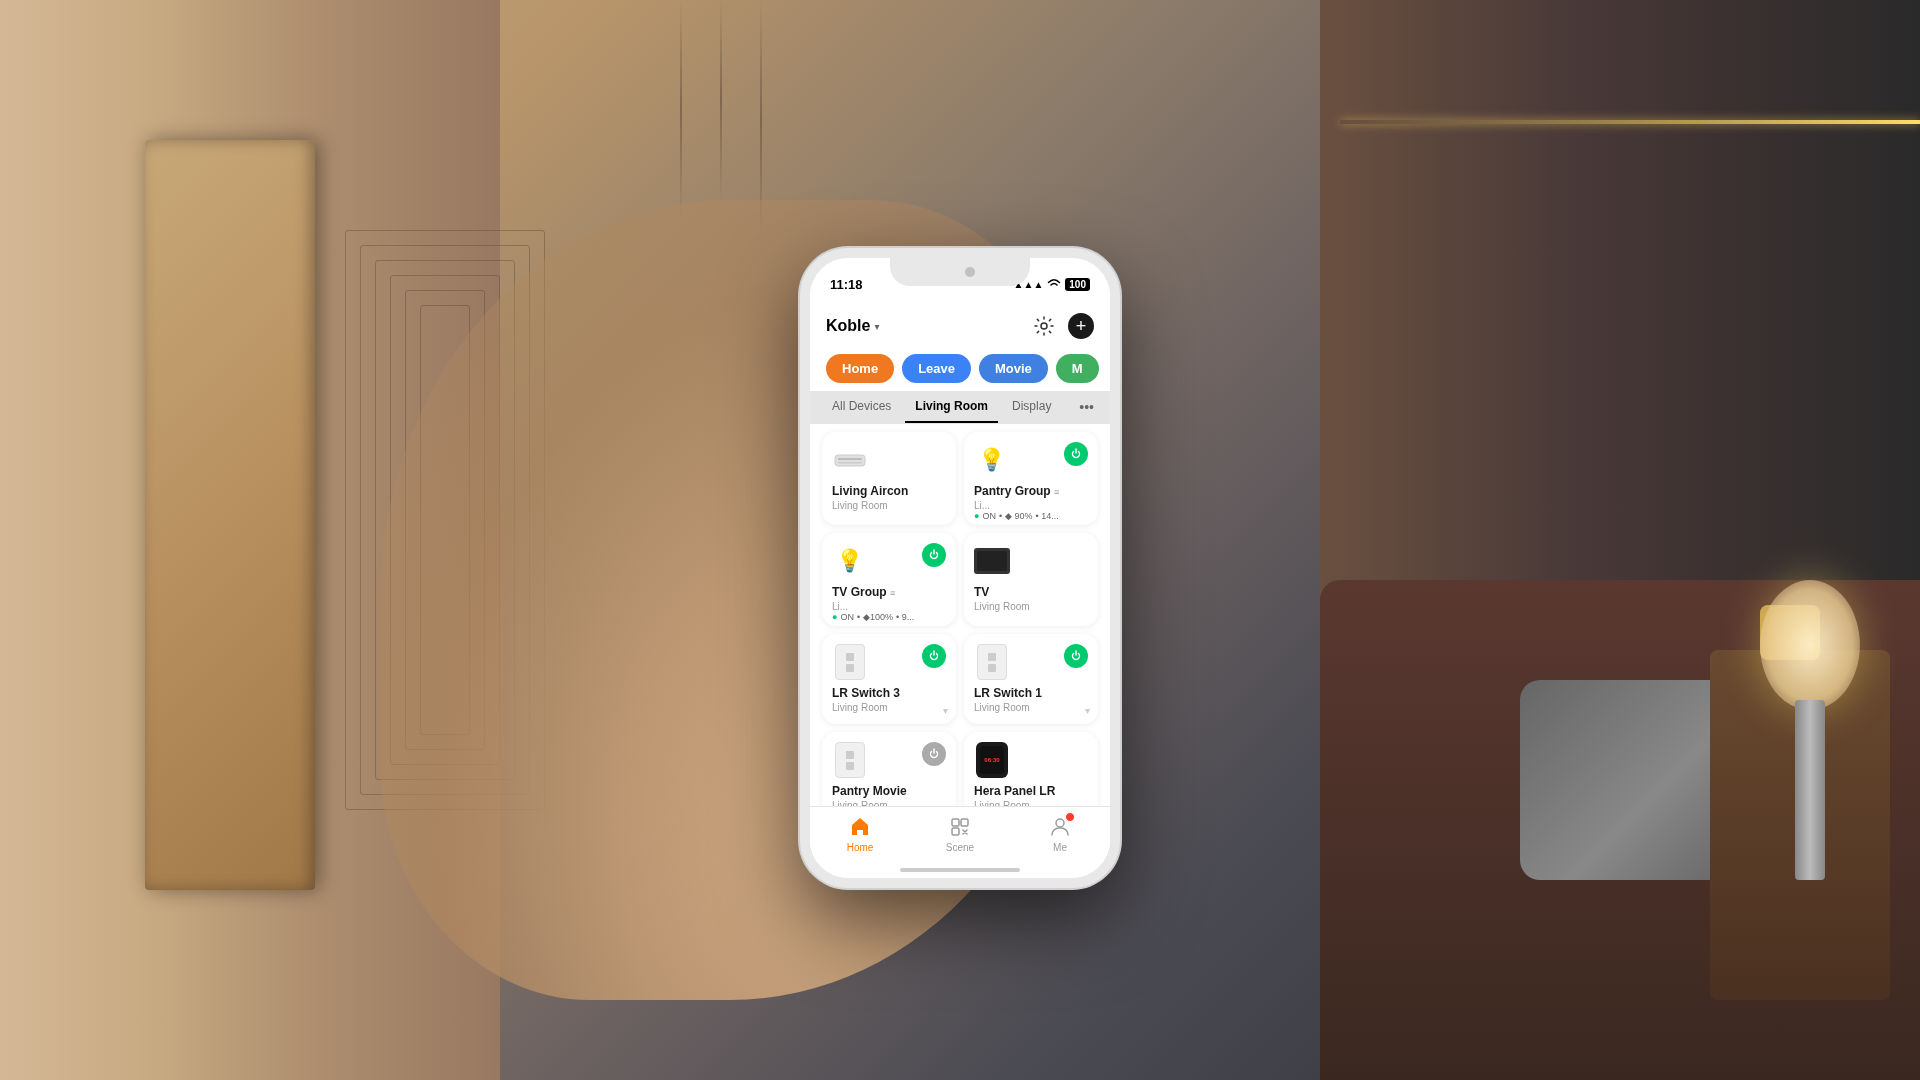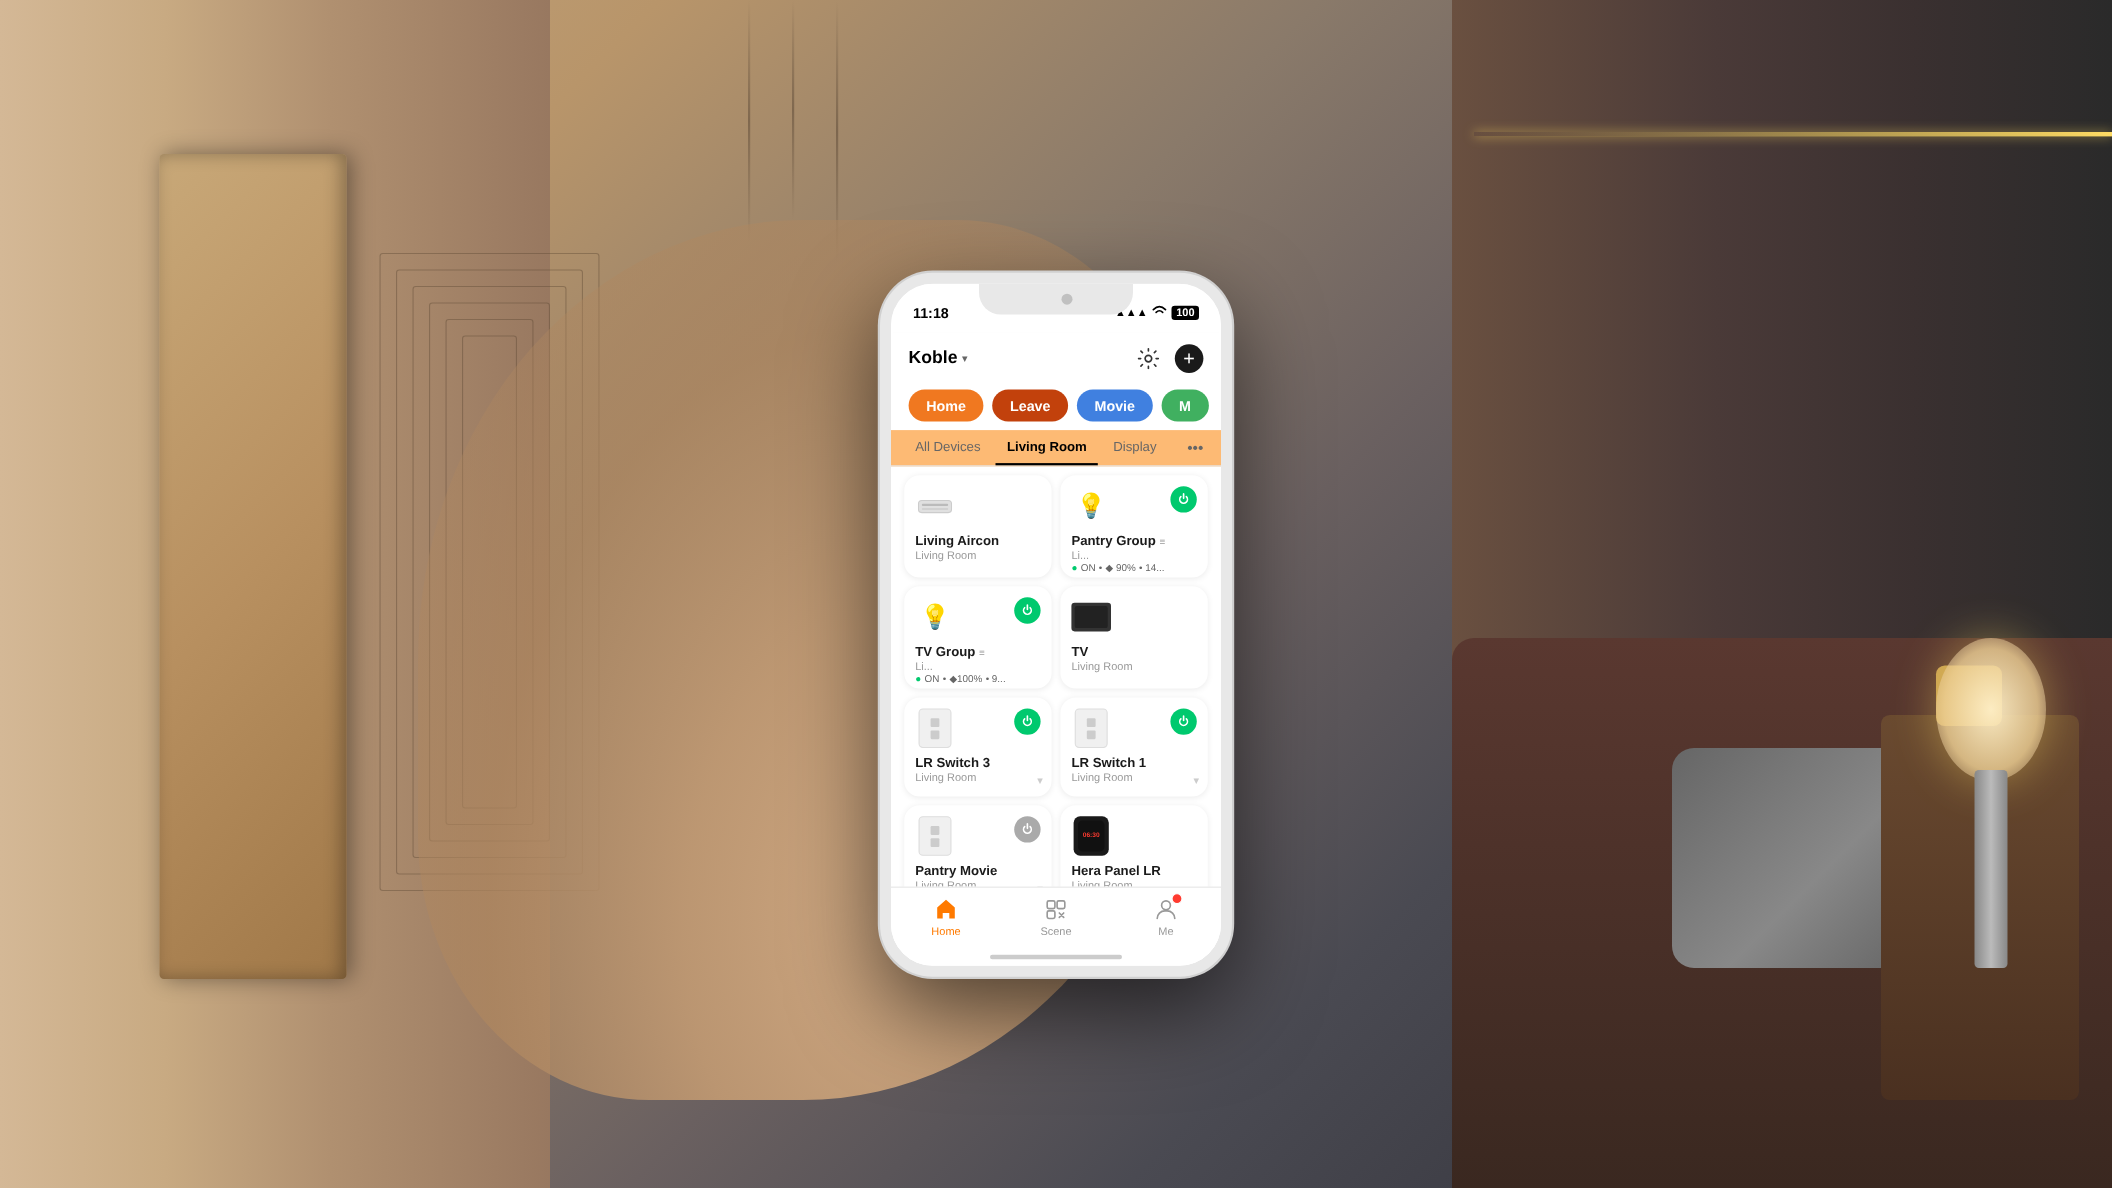--- a/index.html
+++ b/index.html
@@ -223,21 +223,21 @@
       cursor: pointer;
       white-space: nowrap;
       color: white;
     }
 
     
     .tab-bar {
       display: flex;
       border-bottom: 1px solid #e5e5e5;
       padding: 0 12px;
-      background: #fdba74;
+      background: #e5e5e5;
       gap: 4px;
     }
 
     .tab-item {
       padding: 8px 10px;
       font-size: 12px;
       font-weight: 500;
       color: #666;
       cursor: pointer;
       border-bottom: 2px solid transparent;
@@ -627,21 +627,21 @@
               <circle cx="10" cy="10" r="3" stroke="#333" stroke-width="1.5"></circle>
               <path d="M10 1v2M10 17v2M1 10h2M17 10h2M3.2 3.2l1.4 1.4M15.4 15.4l1.4 1.4M3.2 16.8l1.4-1.4M15.4 4.6l1.4-1.4" stroke="#333" stroke-width="1.5" stroke-linecap="round"></path>
             </svg>
           </div>
           <div class="plus-circle">+</div>
         </div>
       </div>
 
       <div class="scene-bar">
         <button class="scene-btn" style="background:#f07820">Home</button>
-        <button class="scene-btn" style="background:#c2410c">Leave</button>
+        <button class="scene-btn" style="background:#3b82f6">Leave</button>
         <button class="scene-btn" style="background:#4080e0">Movie</button>
         <button class="scene-btn" style="background:#40b060">M</button>
       </div>
 
       <div class="tab-bar">
         <div class="tab-item">All Devices</div>
         <div class="tab-item active">Living Room</div>
         <div class="tab-item">Display</div>
         <div class="tab-more">•••</div>
       </div>

